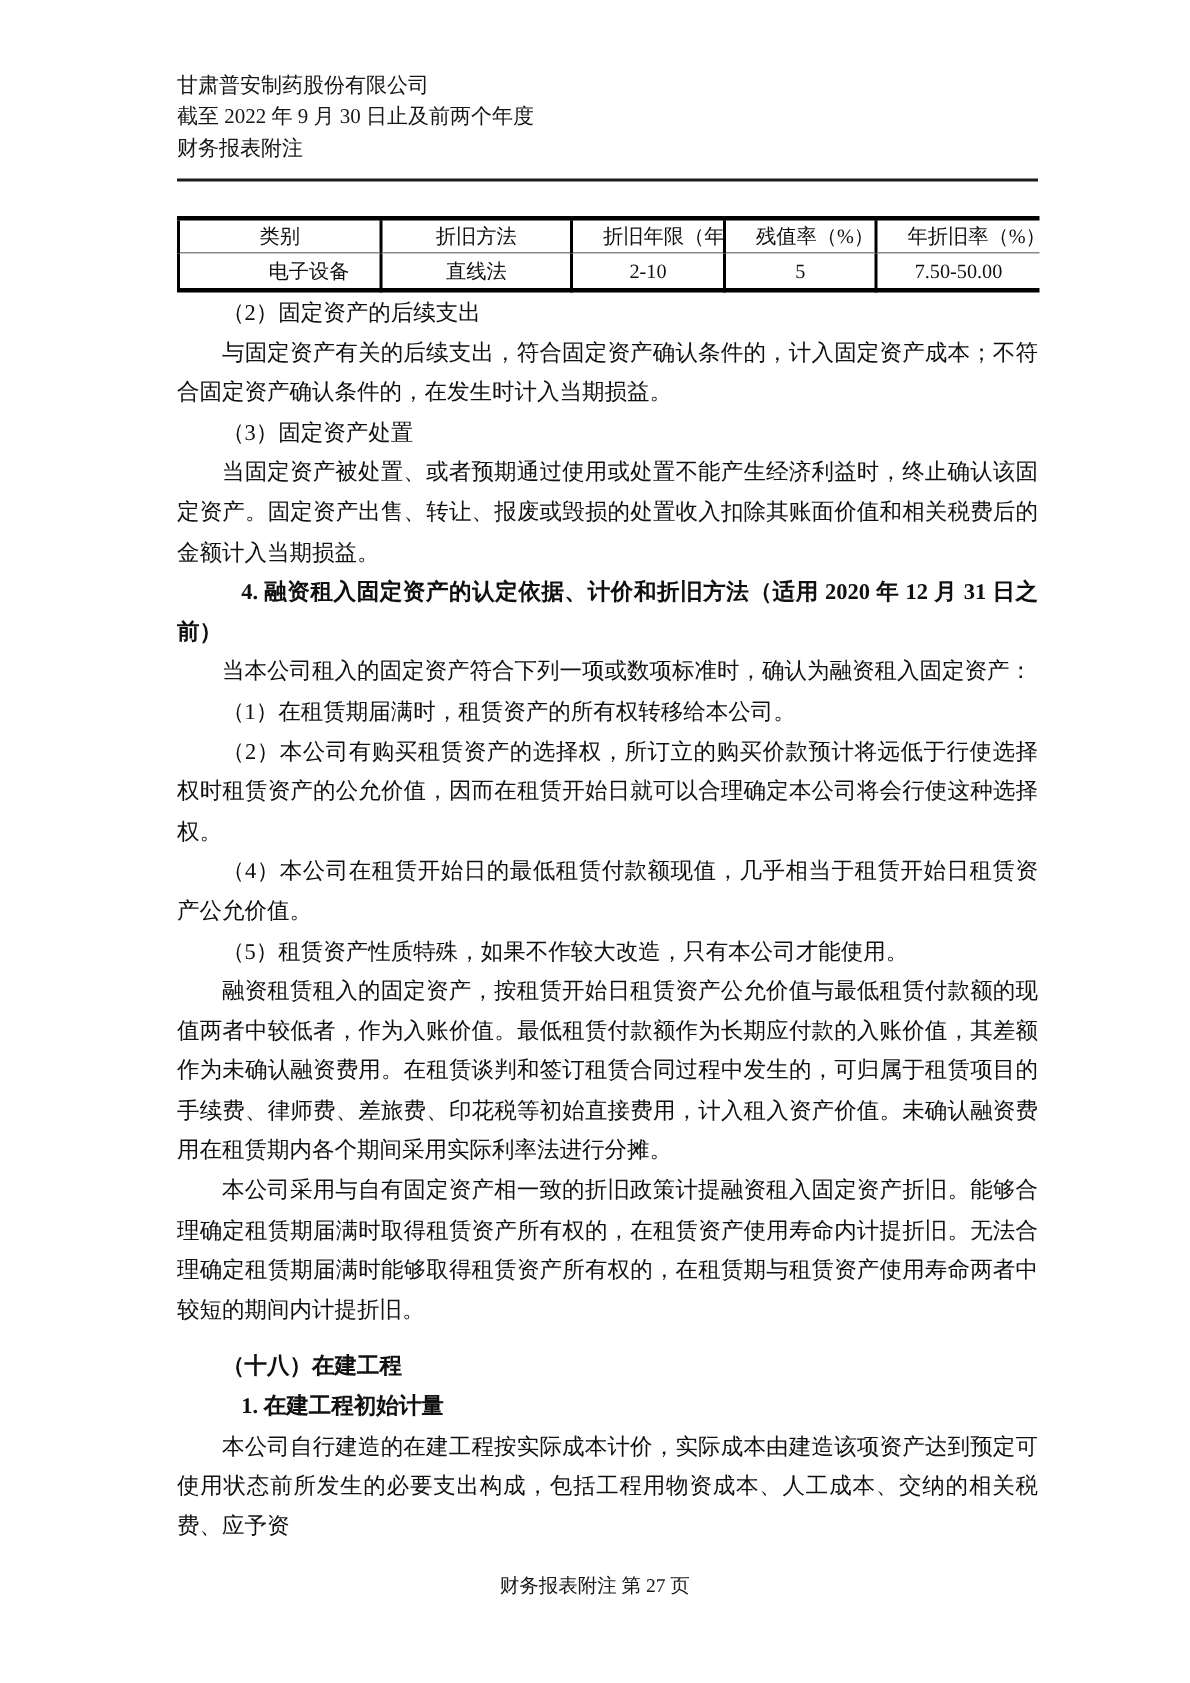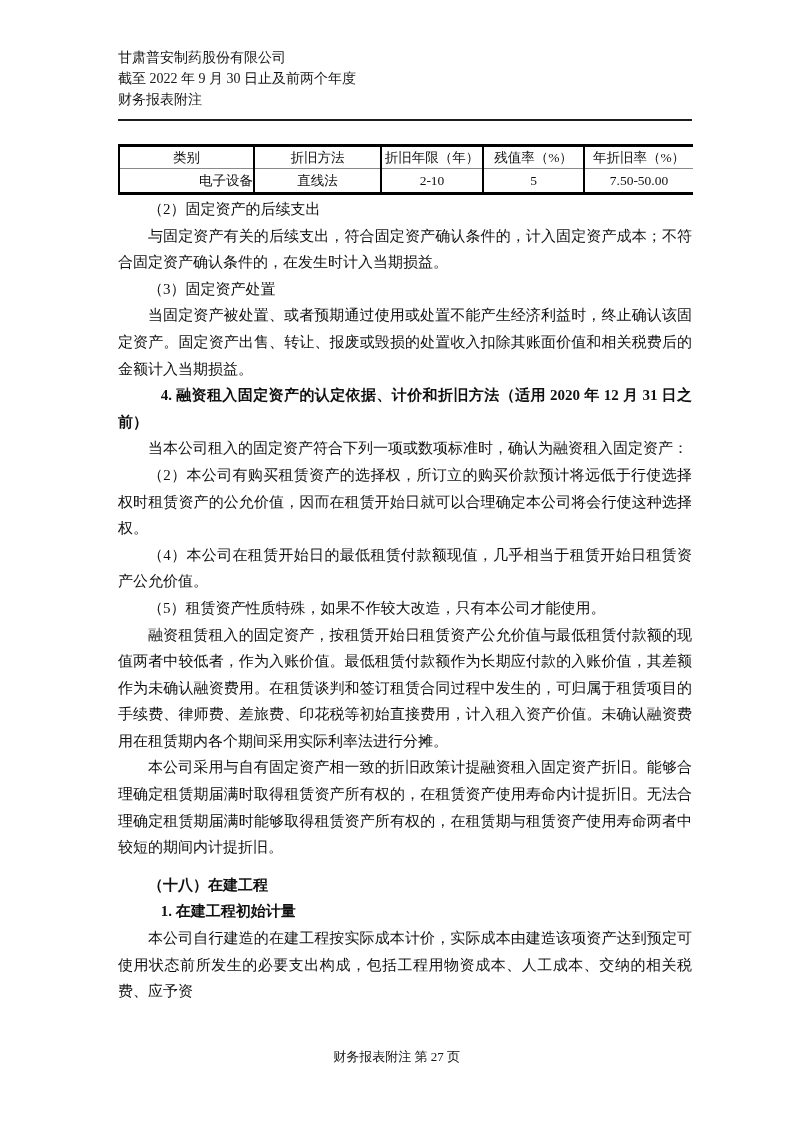--- a/index.html
+++ b/index.html
@@ -26,21 +26,21 @@
 
   
   table.dep-table {
     position: absolute; left: 118px; top: 144px; width: 574px;
     border-collapse: collapse; table-layout: fixed;
     font-size: 13.5px; color: #101010;
     border-top: 3px solid #000; border-bottom: 3px solid #000;
   }
   table.dep-table th, table.dep-table td {
     border-left: 2px solid #000;
-    padding: 0 0;
+    padding: 0 20px;
     font-weight: normal;
     text-align: center;
     overflow: hidden; white-space: nowrap;
   }
   table.dep-table th { height: 21px; border-bottom: 1px solid #8a8a8a; }
   table.dep-table td { height: 23px; }
   table.dep-table td.cat-cell { text-align: right; padding-left: 6px; }
   .col-1 { width: 135px; } .col-2 { width: 127px; } .col-3 { width: 102px; }
   .col-4 { width: 101px; } .col-5 { width: 109px; }
 
@@ -101,20 +101,21 @@
     </tbody>
   </table>
 
   <div class="doc-body">
     <p>（2）固定资产的后续支出</p>
     <p>与固定资产有关的后续支出，符合固定资产确认条件的，计入固定资产成本；不符合固定资产确认条件的，在发生时计入当期损益。</p>
     <p>（3）固定资产处置</p>
     <p>当固定资产被处置、或者预期通过使用或处置不能产生经济利益时，终止确认该固定资产。固定资产出售、转让、报废或毁损的处置收入扣除其账面价值和相关税费后的金额计入当期损益。</p>
     <p class="h-num">4. 融资租入固定资产的认定依据、计价和折旧方法（适用 2020 年 12 月 31 日之前）</p>
     <p>当本公司租入的固定资产符合下列一项或数项标准时，确认为融资租入固定资产：</p>
+    <p>（1）在租赁期届满时，租赁资产的所有权转移给本公司。</p>
     <p>（2）本公司有购买租赁资产的选择权，所订立的购买价款预计将远低于行使选择权时租赁资产的公允价值，因而在租赁开始日就可以合理确定本公司将会行使这种选择权。</p>
     <p>（4）本公司在租赁开始日的最低租赁付款额现值，几乎相当于租赁开始日租赁资产公允价值。</p>
     <p>（5）租赁资产性质特殊，如果不作较大改造，只有本公司才能使用。</p>
     <p>融资租赁租入的固定资产，按租赁开始日租赁资产公允价值与最低租赁付款额的现值两者中较低者，作为入账价值。最低租赁付款额作为长期应付款的入账价值，其差额作为未确认融资费用。在租赁谈判和签订租赁合同过程中发生的，可归属于租赁项目的手续费、律师费、差旅费、印花税等初始直接费用，计入租入资产价值。未确认融资费用在租赁期内各个期间采用实际利率法进行分摊。</p>
     <p>本公司采用与自有固定资产相一致的折旧政策计提融资租入固定资产折旧。能够合理确定租赁期届满时取得租赁资产所有权的，在租赁资产使用寿命内计提折旧。无法合理确定租赁期届满时能够取得租赁资产所有权的，在租赁期与租赁资产使用寿命两者中较短的期间内计提折旧。</p>
     <p class="h sec-gap">（十八）在建工程</p>
     <p class="h-num">1. 在建工程初始计量</p>
     <p>本公司自行建造的在建工程按实际成本计价，实际成本由建造该项资产达到预定可使用状态前所发生的必要支出构成，包括工程用物资成本、人工成本、交纳的相关税费、应予资</p>
   </div>
 

